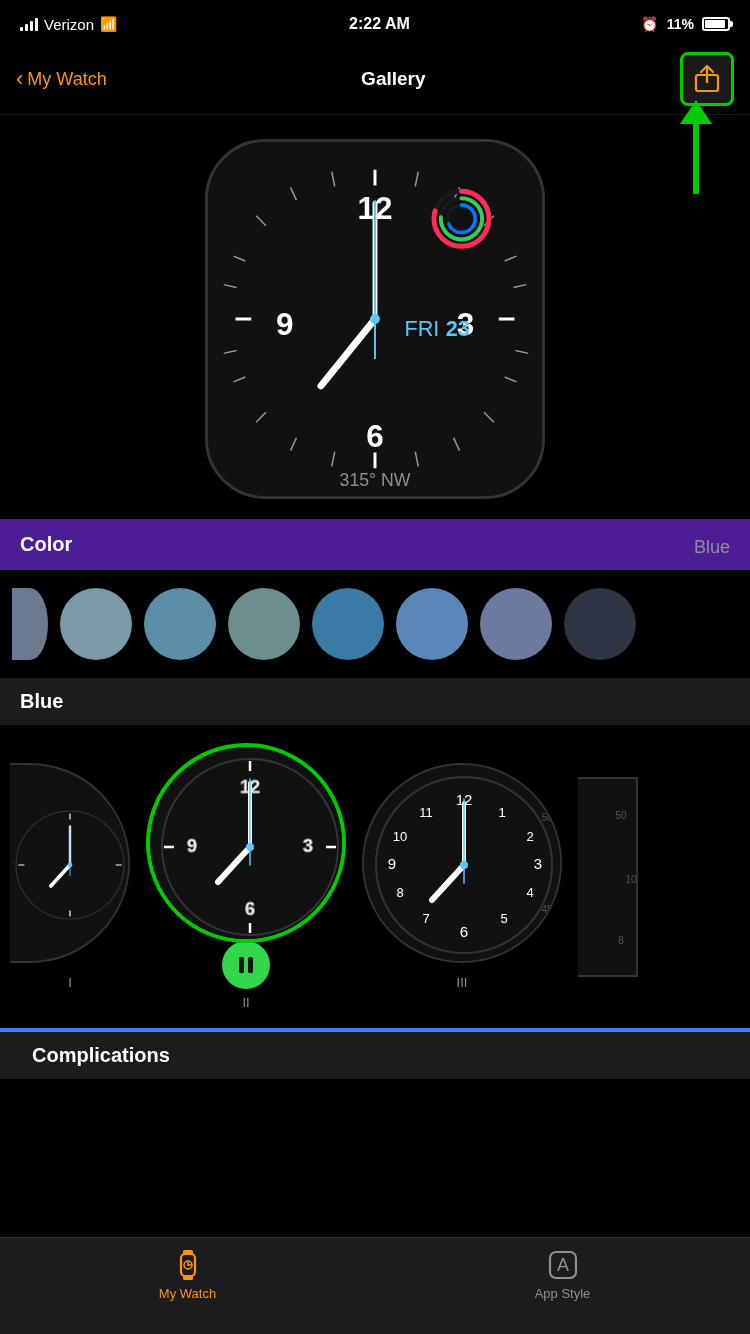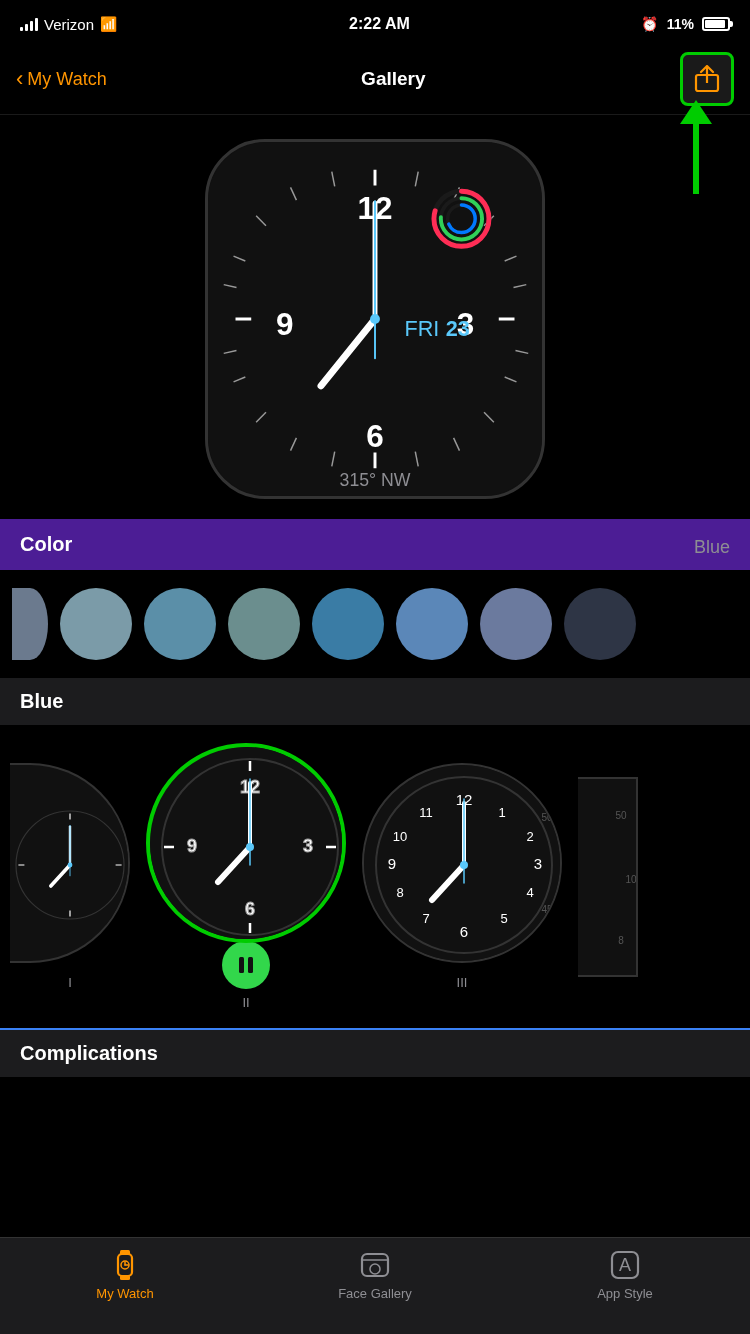--- a/index.html
+++ b/index.html
@@ -262,24 +262,24 @@
       border-top: 2px solid #333;
       border-bottom: 2px solid #333;
       position: relative;
       overflow: hidden;
       flex-shrink: 0;
     }
 
     
     .complications-header {
       background: #1C1C1E;
-      padding: 12px 20px;
+      padding: 12px 32px;
       font-size: 20px;
       font-weight: 700;
-      border-top: 2px solid #3b82f6;
+      border-top: 4px solid #3b82f6;
     }
 
     
     .tab-bar {
       position: absolute;
       bottom: 0;
       left: 0;
       width: 750px;
       height: 97px;
       background: #1C1C1E;
@@ -547,28 +547,20 @@
       <rect x="10" y="6" width="14" height="22" rx="4" stroke="#FF9500" stroke-width="2.2" fill="none"></rect>
       <rect x="12" y="2" width="10" height="5" rx="1.5" fill="#FF9500"></rect>
       <rect x="12" y="27" width="10" height="5" rx="1.5" fill="#FF9500"></rect>
       <circle cx="17" cy="17" r="4" stroke="#FF9500" stroke-width="1.5" fill="none"></circle>
       <line x1="17" y1="14" x2="17" y2="17" stroke="#FF9500" stroke-width="1.5" stroke-linecap="round"></line>
       <line x1="17" y1="17" x2="20" y2="17" stroke="#FF9500" stroke-width="1.5" stroke-linecap="round"></line>
     </svg>
     <span class="tab-label">My Watch</span>
   </div>
 
-  <div class="tab-item tab-inactive">
-    <svg width="34" height="34" viewBox="0 0 34 34" fill="none" xmlns="http://www.w3.org/2000/svg">
-      <rect x="4" y="6" width="26" height="22" rx="5" stroke="#8E8E93" stroke-width="2.2" fill="none"></rect>
-      <line x1="4" y1="12" x2="30" y2="12" stroke="#8E8E93" stroke-width="1.5"></line>
-      <circle cx="17" cy="21" r="5" stroke="#8E8E93" stroke-width="1.5" fill="none"></circle>
-    </svg>
-    <span class="tab-label">Face Gallery</span>
-  </div>
 
   <div class="tab-item tab-inactive">
     <svg width="34" height="34" viewBox="0 0 34 34" fill="none" xmlns="http://www.w3.org/2000/svg">
       <rect x="4" y="4" width="26" height="26" rx="6" stroke="#8E8E93" stroke-width="2.2" fill="none"></rect>
       <text x="17" y="23" text-anchor="middle" fill="#8E8E93" font-size="18" font-weight="300">A</text>
     </svg>
     <span class="tab-label">App Style</span>
   </div>
 </div>
 

